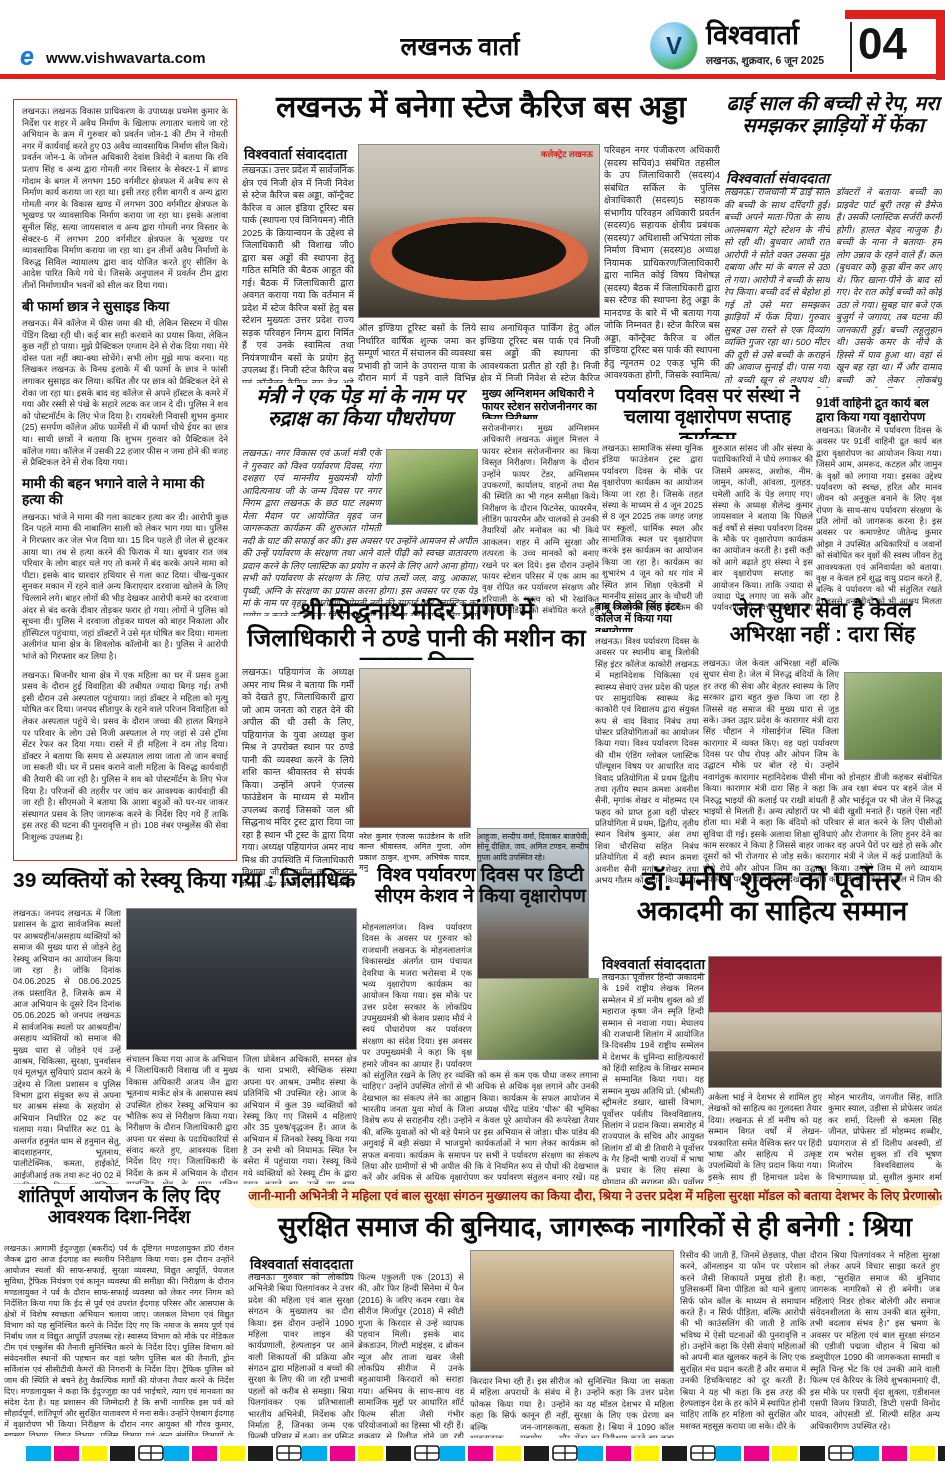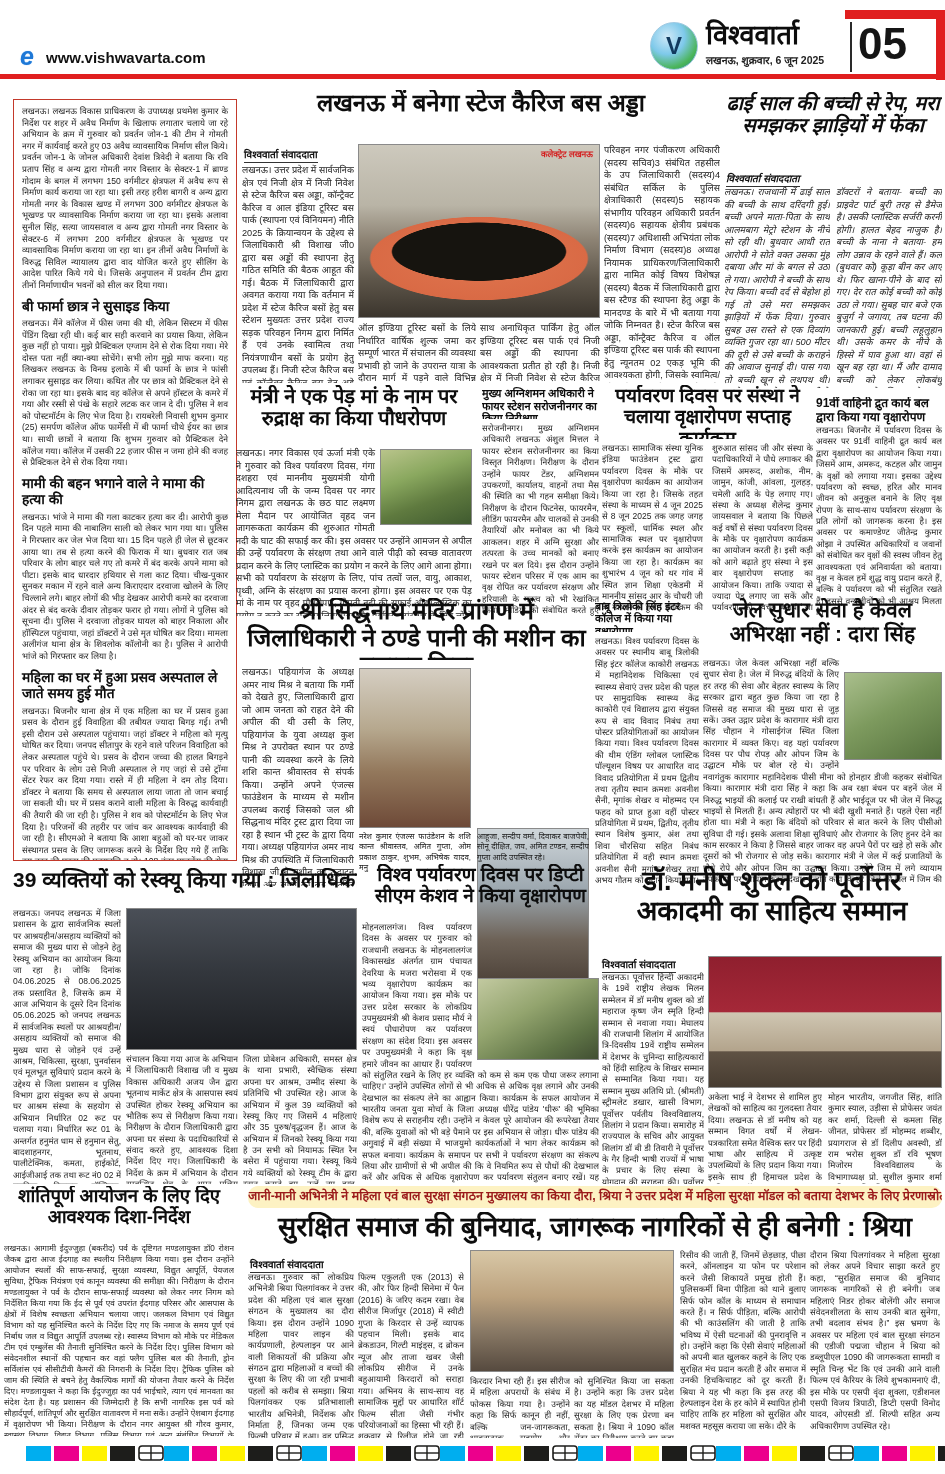--- a/index.html
+++ b/index.html
@@ -17,21 +17,21 @@
       display:flex;align-items:center;justify-content:center;font-weight:bold;font-size:24px;color:#123a5e;
       border:1px solid #9fc9e2;}
   .brand-name{font-size:27px;font-weight:bold;color:#0c0c0c;line-height:1;}
   .edition-line{font-size:10.5px;font-weight:bold;color:#222;margin-top:4px;}
   .page-num{font-size:44px;font-weight:bold;color:#151515;line-height:1;}
   .red{background:#e01f1f;}
   .vdiv{background:#2a2a2a;}
   
   .hl{font-weight:bold;color:#0d0d0d;text-align:center;line-height:1.12;overflow:hidden;}
   .hl-left{font-weight:bold;color:#0d0d0d;text-align:left;line-height:1.15;overflow:hidden;}
-  .byline{font-weight:bold;font-size:10px;color:#111;border-bottom:1.5px solid #333;
+  .byline{font-weight:bold;font-size:14px;color:#111;border-bottom:1.5px solid #333;
           display:inline-block;padding-bottom:1px;}
   .btxt{font-size:9.2px;line-height:1.36;text-align:justify;color:#1e1e1e;overflow:hidden;}
   .btxt-sm{font-size:8.5px;line-height:1.34;text-align:justify;color:#1e1e1e;overflow:hidden;}
   .cap{font-size:7.9px;line-height:1.3;text-align:justify;color:#222;overflow:hidden;}
   .photo{border:1px solid #8a8a8a;box-sizing:border-box;position:relative;overflow:hidden;}
   .ph-meeting{background:
       radial-gradient(ellipse 60% 28% at 50% 62%, #16140f 0%, #16140f 60%, transparent 61%),
       radial-gradient(ellipse 75% 40% at 50% 66%, #e0764f 0%, #d96a45 60%, transparent 61%),
       linear-gradient(180deg,#cdc9bd 0%,#b9b4a6 35%,#8d8374 55%,#5e564a 78%,#3b352d 100%);}
   .ph-overlay{position:absolute;top:4px;right:6px;color:#d41f1f;font-size:8.5px;font-weight:bold;
@@ -65,71 +65,71 @@
 </style>
 </head>
 <body>
 
 <div class="page">
 
   <div class="abs site-url" style="left:14px;top:44px;">
     <span class="e-icon">e</span>
     <span>www.vishwavarta.com</span>
   </div>
+  <div class="abs section-title" style="left:330px;top:28px;width:260px;text-align:center;">लखनऊ वार्ता</div>
   <div class="abs" style="left:650px;top:22px;display:flex;gap:8px;align-items:flex-start;">
     <div class="logo-circle">V</div>
     <div>
       <div class="brand-name">विश्ववार्ता</div>
       <div class="edition-line">लखनऊ,  शुक्रवार, 6 जून 2025</div>
     </div>
   </div>
   <div class="abs vdiv" style="left:850px;top:22px;width:2px;height:50px;"></div>
-  <div class="abs page-num" style="left:858px;top:22px;">05</div>
+  <div class="abs page-num" style="left:858px;top:22px;">04</div>
   <div class="abs red" style="left:845px;top:10px;width:100px;height:9px;"></div>
   <div class="abs red" style="left:936px;top:10px;width:9px;height:70px;"></div>
   <div class="abs red" style="left:0;top:74px;width:945px;height:5px;"></div>
 
   <div class="abs ek-box" style="left:13px;top:99px;width:224px;height:762px;">
     <div class="ek-art">
       <div class="ek-body">लखनऊ। लखनऊ विकास प्राधिकरण के उपाध्यक्ष प्रथमेश कुमार के निर्देश पर शहर में अवैध निर्माण के खिलाफ लगातार चलाये जा रहे अभियान के क्रम में गुरुवार को प्रवर्तन जोन-1 की टीम ने गोमती नगर में कार्यवाई करते हुए 03 अवैध व्यावसायिक निर्माण सील किये। प्रवर्तन जोन-1 के जोनल अधिकारी देवांश त्रिवेदी ने बताया कि रवि प्रताप सिंह व अन्य द्वारा गोमती नगर विस्तार के सेक्टर-1 में ब्राण्ड गोदाम के बगल में लगभग 150 वर्गमीटर क्षेत्रफल में अवैध रूप से निर्माण कार्य कराया जा रहा था। इसी तरह हरीश बागरी व अन्य द्वारा गोमती नगर के विकास खण्ड में लगभग 300 वर्गमीटर क्षेत्रफल के भूखण्ड पर व्यावसायिक निर्माण कराया जा रहा था। इसके अलावा सुनील सिंह, सत्या जायसवाल व अन्य द्वारा गोमती नगर विस्तार के सेक्टर-6 में लगभग 200 वर्गमीटर क्षेत्रफल के भूखण्ड पर व्यावसायिक निर्माण कराया जा रहा था। इन तीनों अवैध निर्माणों के विरुद्ध सिविल न्यायालय द्वारा वाद योजित करते हुए सीलिंग के आदेश पारित किये गये थे। जिसके अनुपालन में प्रवर्तन टीम द्वारा तीनों निर्माणाधीन भवनों को सील कर दिया गया।</div>
     </div>
     <div class="ek-art">
       <div class="ek-hl">बी फार्मा छात्र ने सुसाइड किया</div>
       <div class="ek-body">लखनऊ। मैंने कॉलेज में फीस जमा की थी, लेकिन सिस्टम में फीस पेंडिंग दिखा रही थी। कई बार सही करवाने का प्रयास किया, लेकिन कुछ नहीं हो पाया। मुझे प्रैक्टिकल एग्जाम देने से रोक दिया गया। मेरे दोस्त पता नहीं क्या-क्या सोचेंगे। सभी लोग मुझे माफ करना। यह लिखकर लखनऊ के विनम्र इलाके में बी फार्मा के छात्र ने फांसी लगाकर सुसाइड कर लिया। कथित तौर पर छात्र को प्रैक्टिकल देने से रोका जा रहा था। इसके बाद वह कॉलेज से अपने हॉस्टल के कमरे में गया और रस्सी से पंखे के सहारे लटक कर जान दे दी। पुलिस ने शव को पोस्टमॉर्टम के लिए भेज दिया है। रायबरेली निवासी शुभम कुमार (25) समर्पण कॉलेज ऑफ फार्मेसी में बी फार्मा चौथे ईयर का छात्र था। साथी छात्रों ने बताया कि शुभम गुरुवार को प्रैक्टिकल देने कॉलेज गया। कॉलेज में उसकी 22 हजार फीस न जमा होने की वजह से प्रैक्टिकल देने से रोक दिया गया।</div>
     </div>
     <div class="ek-art">
       <div class="ek-hl">मामी की बहन भगाने वाले ने मामा की हत्या की</div>
       <div class="ek-body">लखनऊ। भांजे ने मामा की गला काटकर हत्या कर दी। आरोपी कुछ दिन पहले मामा की नाबालिग साली को लेकर भाग गया था। पुलिस ने गिरफ्तार कर जेल भेज दिया था। 15 दिन पहले ही जेल से छूटकर आया था। तब से हत्या करने की फिराक में था। बुधवार रात जब परिवार के लोग बाहर चले गए तो कमरे में बंद करके अपने मामा को पीटा। इसके बाद धारदार हथियार से गला काट दिया। चीख-पुकार सुनकर मकान में रहने वाले अन्य किराएदार दरवाजा खोलने के लिए चिल्लाने लगे। बाहर लोगों की भीड़ देखकर आरोपी कमरे का दरवाजा अंदर से बंद करके दीवार तोड़कर फरार हो गया। लोगों ने पुलिस को सूचना दी। पुलिस ने दरवाजा तोड़कर घायल को बाहर निकाला और हॉस्पिटल पहुंचाया, जहां डॉक्टरों ने उसे मृत घोषित कर दिया। मामला अलीगंज थाना क्षेत्र के शिवलोक कॉलोनी का है। पुलिस ने आरोपी भांजे को गिरफ्तार कर लिया है।</div>
     </div>
     <div class="ek-art">
-      <div class="ek-hl">महिला का घर में हुआ प्रसव अस्पताल ले जाते समय हुई मौत</div>
       <div class="ek-body">लखनऊ। बिजनौर थाना क्षेत्र में एक महिला का घर में प्रसव हुआ प्रसव के दौरान हुई विवाहिता की तबीयत ज्यादा बिगड़ गई। तभी इसी दौरान उसे अस्पताल पहुंचाया। जहां डॉक्टर ने महिला को मृत्यु घोषित कर दिया। जनपद सीतापुर के रहने वाले परिजन विवाहिता को लेकर अस्पताल पहुंचे थे। प्रसव के दौरान जच्चा की हालत बिगड़ने पर परिवार के लोग उसे निजी अस्पताल ले गए जहां से उसे ट्रॉमा सेंटर रेफर कर दिया गया। रास्ते में ही महिला ने दम तोड़ दिया। डॉक्टर ने बताया कि समय से अस्पताल लाया जाता तो जान बचाई जा सकती थी। घर में प्रसव कराने वाली महिला के विरुद्ध कार्यवाही की तैयारी की जा रही है। पुलिस ने शव को पोस्टमॉर्टम के लिए भेज दिया है। परिजनों की तहरीर पर जांच कर आवश्यक कार्यवाही की जा रही है। सीएमओ ने बताया कि आशा बहुओं को घर-घर जाकर संस्थागत प्रसव के लिए जागरूक करने के निर्देश दिए गये हैं ताकि इस तरह की घटना की पुनरावृत्ति न हो। 108 नंबर एम्बुलेंस की सेवा निःशुल्क उपलब्ध है।</div>
     </div>
   </div>
 
   <div class="abs" style="left:242px;top:90px;width:478px;height:295px;">
-    <div class="abs hl" style="left:0;top:0;width:478px;height:48px;font-size:24px;white-space:nowrap;">लखनऊ में बनेगा स्टेज कैरिज बस अड्डा</div>
+    <div class="abs hl" style="left:0;top:0;width:478px;height:48px;font-size:30px;white-space:nowrap;">लखनऊ में बनेगा स्टेज कैरिज बस अड्डा</div>
     <div class="abs" style="left:2px;top:54px;"><span class="byline">विश्ववार्ता संवाददाता</span></div>
     <div class="abs photo ph-meeting" style="left:116px;top:54px;width:242px;height:174px;">
       <span class="ph-overlay">कलेक्ट्रेट लखनऊ</span>
     </div>
     <div class="abs btxt" style="left:0;top:74px;width:112px;height:219px;">लखनऊ। उत्तर प्रदेश में सार्वजनिक क्षेत्र एवं निजी क्षेत्र में निजी निवेश से स्टेज कैरिज बस अड्डा, कॉन्ट्रैक्ट कैरिज व आल इंडिया टूरिस्ट बस पार्क (स्थापना एवं विनियमन) नीति 2025 के क्रियान्वयन के उद्देश्य से जिलाधिकारी श्री विशाख जी0 द्वारा बस अड्डों की स्थापना हेतु गठित समिति की बैठक आहूत की गई। बैठक में जिलाधिकारी द्वारा अवगत कराया गया कि वर्तमान में प्रदेश में स्टेज कैरिज बसों हेतु बस स्टेशन मुख्यतः उत्तर प्रदेश राज्य सड़क परिवहन निगम द्वारा निर्मित हैं एवं उनके स्वामित्व तथा नियंत्रणाधीन बसों के प्रयोग हेतु उपलब्ध हैं। निजी स्टेज कैरिज बस एवं कॉन्ट्रैक्ट कैरिज बस हेतु अड्डे अथवा बस पार्क की संख्या लगभग नगण्य है। ऐसे में निजी बसें अधिकांशतः सड़कों पर अथवा खुले सार्वजनिक स्थलों में खड़ी की जाती हैं। उत्तर प्रदेश राज्य सड़क परिवहन निगम के बस अड्डों पर बसों की संख्या के अनुरूप पर्याप्त पार्किंग स्थल उपलब्ध न होने के कारण परिवहन निगम की बसों को भी प्रायः सड़कों पर खड़ा देखा जा सकता है। साथ ही केन्द्र सरकार की</div>
     <div class="abs btxt" style="left:116px;top:232px;width:118px;height:61px;">ऑल इण्डिया टूरिस्ट बसों के लिये निर्धारित वार्षिक शुल्क जमा कर सम्पूर्ण भारत में संचालन की व्यवस्था प्रभावी हो जाने के उपरान्त यात्रा के दौरान मार्ग में पड़ने वाले विभिन्न राज्यों के प्रति टैक्स देने की प्रत्येक राज्य हेतु पृथक व्यवस्था समाप्त हो गयी है, जिससे टूरिस्ट बस ऑपरेटरों के द्वारा अपने व्यवसाय को संचालित करना सहज एवं सुविधाजनक हो गया है। इस कारण प्रतिस्पर्धा के फलस्वरूप फुल फर्नीकृत ऑल इण्डिया टूरिस्ट बसों की संख्या में भी वृद्धि हुयी है और इसी के</div>
     <div class="abs btxt" style="left:238px;top:232px;width:120px;height:61px;">साथ अनाधिकृत पार्किंग हेतु ऑल इण्डिया टूरिस्ट बस पार्क एवं निजी बस अड्डों की स्थापना की आवश्यकता प्रतीत हो रही है। निजी क्षेत्र में निजी निवेश से स्टेज कैरिज बस अड्डे की स्थापना हेतु आवेदन आमंत्रण एवं स्वागत संबंधी प्रक्रिया जिलाधिकारी की अध्यक्षता में गठित बस स्टैण्ड/बस पार्क नियामक प्राधिकरण के द्वारा किया जाएगा। समिति का विवरण जिलाधिकारी (अध्यक्ष)1 पुलिस आयुक्त द्वारा नामित (सदस्य)2 नगर आयुक्त/सचिव विकास प्राधिकरण/अधिशासी अधिकारी/नगर पालिका</div>
     <div class="abs btxt" style="left:362px;top:54px;width:116px;height:239px;">परिवहन नगर पंजीकरण अधिकारी (सदस्य सचिव)3 संबंधित तहसील के उप जिलाधिकारी (सदस्य)4 संबंधित सर्किल के पुलिस क्षेत्राधिकारी (सदस्य)5 सहायक संभागीय परिवहन अधिकारी प्रवर्तन (सदस्य)6 सहायक क्षेत्रीय प्रबंधक (सदस्य)7 अधिशासी अभियंता लोक निर्माण विभाग (सदस्य)8 अध्यक्ष नियामक प्राधिकरण/जिलाधिकारी द्वारा नामित कोई विषय विशेषज्ञ (सदस्य) बैठक में जिलाधिकारी द्वारा बस स्टैण्ड की स्थापना हेतु अड्डा के मानदण्ड के बारे में भी बताया गया जोकि निम्नवत है। स्टेज कैरिज बस अड्डा, कॉन्ट्रैक्ट कैरिज व ऑल इण्डिया टूरिस्ट बस पार्क की स्थापना हेतु न्यूनतम 02 एकड़ भूमि की आवश्यकता होगी, जिसके स्वामित्व/लीज डीड सम्बन्धी प्रपत्र आवेदन के साथ प्रस्तुत किये जायेंगे। सर्वोच्च विभागों से अनापत्ति प्रमाण-पत्र (NOC) लेना अनिवार्य होगा। नगर निगम/नगर पालिका की सीमा से अधिकतम 05</div>
   </div>
 
   <div class="abs" style="left:724px;top:90px;width:218px;height:300px;font-style:italic;">
     <div class="abs hl" style="left:0;top:2px;width:218px;height:72px;font-size:20px;">ढाई साल की बच्ची से रेप, मरा समझकर झाड़ियों में फेंका</div>
     <div class="abs" style="left:2px;top:78px;"><span class="byline">विश्ववार्ता संवाददाता</span></div>
     <div class="abs btxt" style="left:0;top:96px;width:106px;height:202px;">लखनऊ। राजधानी में ढाई साल की बच्ची के साथ दरिंदगी हुई। बच्ची अपने माता-पिता के साथ आलमबाग मेट्रो स्टेशन के नीचे सो रही थी। बुधवार आधी रात आरोपी ने सोते वक्त उसका मुंह दबाया और मां के बगल से उठा ले गया। आरोपी ने बच्ची के साथ रेप किया। बच्ची दर्द से बेहोश हो गई तो उसे मरा समझकर झाड़ियों में फेंक दिया। गुरुवार सुबह उस रास्ते से एक दिव्यांग व्यक्ति गुजर रहा था। 500 मीटर की दूरी से उसे बच्ची के कराहने की आवाज सुनाई दी। पास गया तो बच्ची खून से लथपथ थी। इसके बाद उसने जाकर बच्ची के मां-बाप को इसकी जानकारी दी। पुलिस सीसीटीवी की मदद से आरोपी तक पहुंचने का प्रयास कर रही है। बच्ची के प्राइवेट पार्ट में गहरा घाव हुआ है। किंग जॉर्ज मेडिकल यूनिवर्सिटी (केजीएमयू) के ट्रॉमा सेंटर में इलाज चल रहा है।</div>
     <div class="abs btxt" style="left:112px;top:96px;width:106px;height:202px;">डॉक्टरों ने बताया- बच्ची का प्राइवेट पार्ट बुरी तरह से डैमेज है। उसकी प्लास्टिक सर्जरी करनी होगी। हालत बेहद नाजुक है। बच्ची के नाना ने बताया- हम लोग उन्नाव के रहने वाले हैं। कल (बुधवार को) कूड़ा बीन कर आए थे। फिर खाना-पीने के बाद सो गए। देर रात कोई बच्ची को कोई उठा ले गया। सुबह चार बजे एक बुजुर्ग ने जगाया, तब घटना की जानकारी हुई। बच्ची लहूलुहान थी। उसके कमर के नीचे के हिस्से में घाव हुआ था। वहां से खून बह रहा था। मैं और दामाद बच्ची को लेकर लोकबंधु अस्पताल के लिए भागे। वहां डॉक्टरों ने रेप होने की जानकारी दी। पहले उन्होंने एफआईआर कराने को बोला। इसके बाद हम लोग आलमबाग थाने गए और रिपोर्ट दर्ज कराई। बच्ची की हालत गंभीर होने पर हम लोग उसे केजीएमयू के ट्रॉमा सेंटर लाए हैं।</div>
   </div>
 
-  <div class="abs" style="left:236px;top:385px;width:236px;height:233px;">
+  <div class="abs" style="left:242px;top:385px;width:236px;height:233px;font-style:italic;">
     <div class="abs hl" style="left:0;top:0;width:236px;height:58px;font-size:20px;">मंत्री ने एक पेड़ मां के नाम पर रुद्राक्ष का किया पौधरोपण</div>
     <div class="abs btxt" style="left:0;top:62px;width:236px;height:169px;">
       <span class="photo ph-plant" style="float:right;width:92px;height:76px;margin:2px 0 3px 5px;"></span>
       <span>लखनऊ। नगर विकास एवं ऊर्जा मंत्री एके ने गुरुवार को विश्व पर्यावरण दिवस, गंगा दशहरा एवं माननीय मुख्यमंत्री योगी आदित्यनाथ जी के जन्म दिवस पर नगर निगम द्वारा लखनऊ के छठ घाट लक्ष्मण मेला मैदान पर आयोजित वृहद जन जागरूकता कार्यक्रम की शुरुआत गोमती नदी के घाट की सफाई कर की। इस अवसर पर उन्होंने आमजन से अपील की उन्हें पर्यावरण के संरक्षण तथा आने वाले पीढ़ी को स्वच्छ वातावरण प्रदान करने के लिए प्लास्टिक का प्रयोग न करने के लिए आगे आना होगा। सभी को पर्यावरण के संरक्षण के लिए, पांच तत्वों जल, वायु, आकाश, पृथ्वी, अग्नि के संरक्षण का प्रयास करना होगा। इस अवसर पर एक पेड़ मां के नाम पर वृहद पौधरोपण, गोमती नदी की सफाई और प्लास्टिक का प्रयोग न करने का संकल्प लिया गया और पर्यावरण संरक्षण के लिए लोगों को जागरूक किया गया।</span>
     </div>
   </div>
 
   <div class="abs" style="left:482px;top:385px;width:117px;height:233px;">
     <div class="abs hl-left" style="left:0;top:2px;width:117px;height:32px;font-size:11px;">मुख्य अग्निशमन अधिकारी ने फायर स्टेशन सरोजनीनगर का किया निरीक्षण</div>
     <div class="abs btxt-sm" style="left:0;top:38px;width:117px;height:193px;">सरोजनीनगर। मुख्य अग्निशमन अधिकारी लखनऊ अंशुल मित्तल ने फायर स्टेशन सरोजनीनगर का किया विस्तृत निरीक्षण। निरीक्षण के दौरान उन्होंने फायर टेंडर, अग्निशमन उपकरणों, कार्यालय, वाहनों तथा मैस की स्थिति का भी गहन समीक्षा किये। निरीक्षण के दौरान फिटनेस, फायरमैन, लीडिंग फायरमैन और चालकों से उनकी तैयारियों और मनोबल का भी किये आकलन। शहर में अग्नि सुरक्षा और तत्परता के उच्च मानकों को बनाए रखने पर बल दिये। इस दौरान उन्होंने फायर स्टेशन परिसर में एक आम का वृक्ष रोपित कर पर्यावरण संरक्षण और हरियाली के महत्व को भी रेखांकित किया। मीडिया को संबोधित करते हुए उन्होंने अग्नि सुरक्षा की महत्ता और विभाग द्वारा जन सुरक्षा सुनिश्चित करने हेतु उठाए जा रहे कदमों की जानकारी भी दी।</div>

